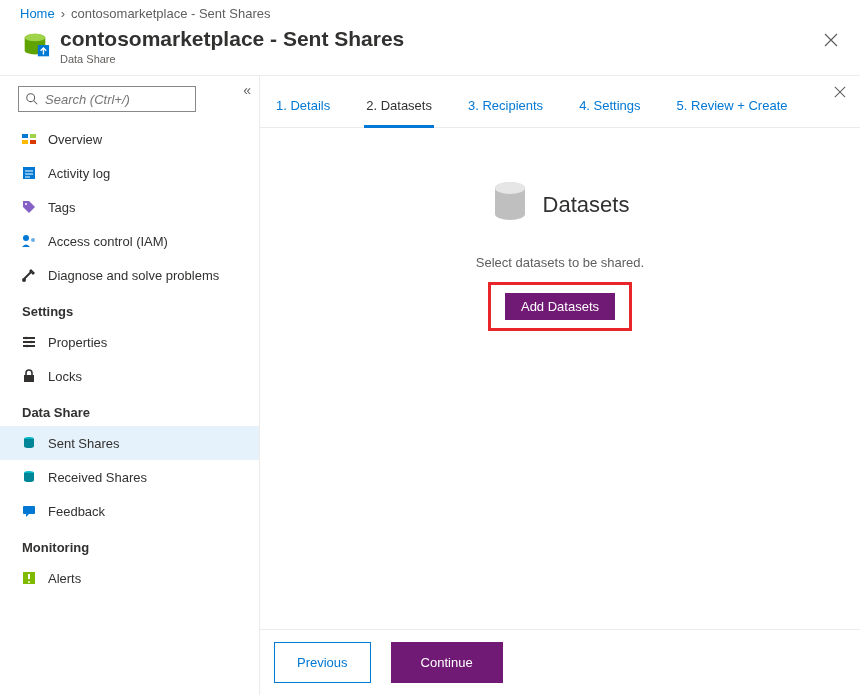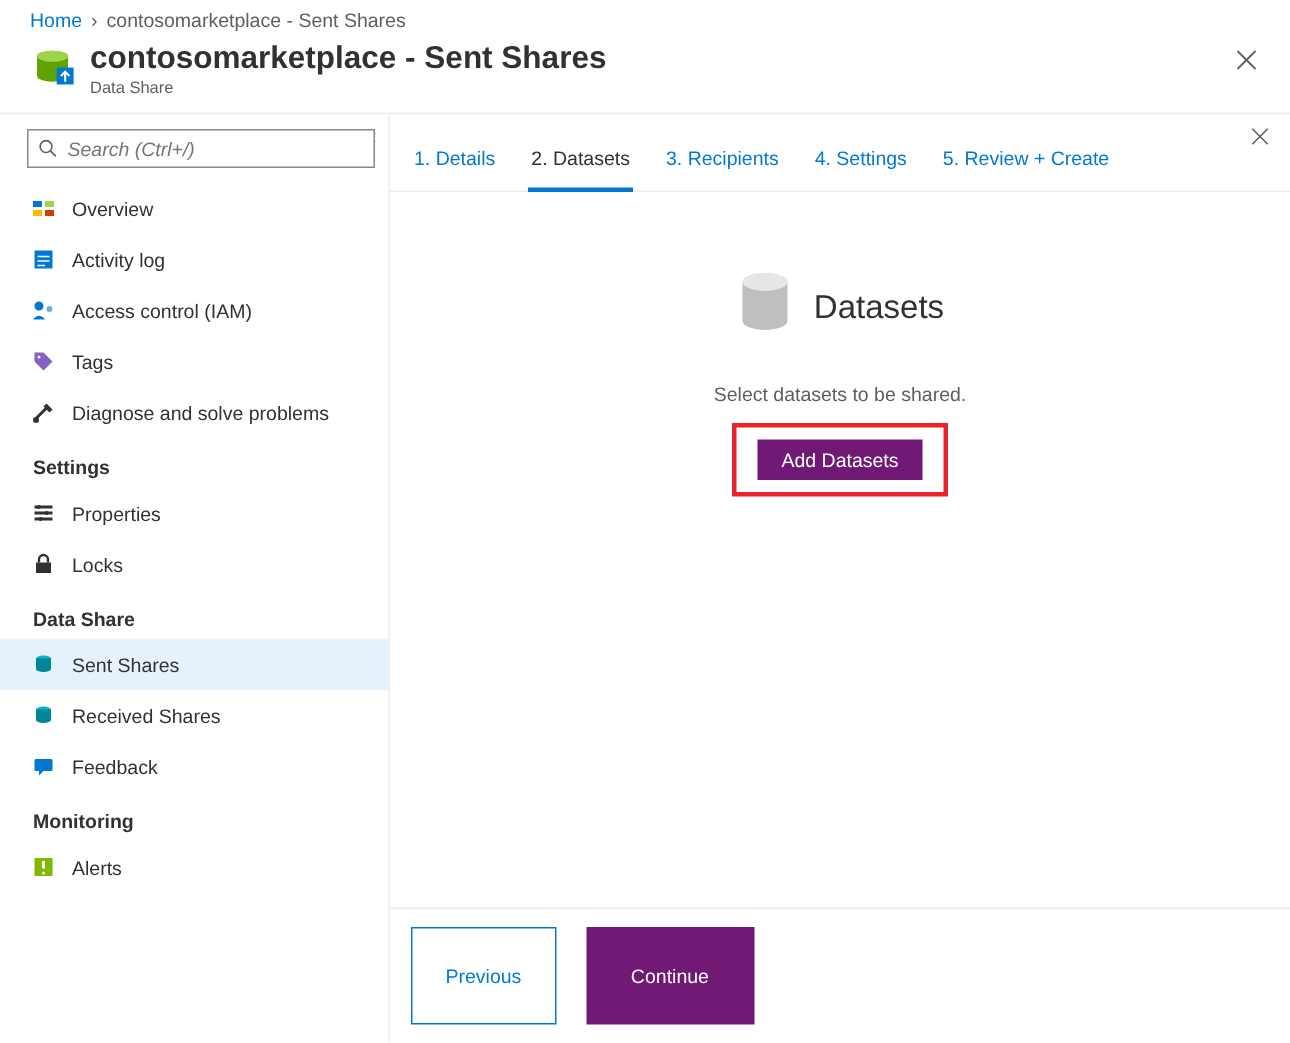--- a/index.html
+++ b/index.html
@@ -77,21 +77,21 @@
     top: 6px;
     right: 8px;
     font-size: 14px;
     color: #605e5c;
     cursor: pointer;
   }
   .search-wrap {
     margin: 4px 14px 10px 18px;
   }
   .search {
-    width: 232px;
+    width: 178px;
     height: 26px;
     border: 1px solid #8a8886;
     padding: 0 6px 0 26px;
     font-style: italic;
     color: #605e5c;
     font-size: 13px;
     background: #fff;
   }
   .search-wrap { position: relative; }
   .search-icon {
@@ -128,21 +128,21 @@
   }
   .main .close-panel {
     position: absolute;
     top: 8px; right: 14px;
     font-size: 16px;
     color: #605e5c;
     cursor: pointer;
   }
   .tabs {
     display: flex;
-    gap: 20px;
+    gap: 32px;
     border-bottom: 1px solid #edebe9;
     padding: 0 14px;
     margin-top: 12px;
   }
   .tab {
     padding: 10px 2px 12px 2px;
     font-size: 13px;
     color: #0078d4;
     cursor: pointer;
     border-bottom: 3px solid transparent;
@@ -186,21 +186,21 @@
     color: #fff;
     border: none;
     padding: 6px 16px;
     font-size: 13px;
     cursor: pointer;
   }
   .btn-secondary {
     background: #fff;
     color: #0078d4;
     border: 1px solid #0078d4;
-    padding: 24px 22px;
+    padding: 12px 22px;
     font-size: 13px;
     cursor: pointer;
   }
 
   .footer {
     border-top: 1px solid #edebe9;
     padding: 12px 14px;
     display: flex;
     gap: 20px;
   }
@@ -269,35 +269,35 @@
             <line x1="4" y1="6" x2="12" y2="6" stroke="#fff"></line>
             <line x1="4" y1="9" x2="12" y2="9" stroke="#fff"></line>
             <line x1="4" y1="12" x2="9" y2="12" stroke="#fff"></line>
           </svg>
         </span>
       <span>Activity log</span>
     </div>
     <div class="nav-item">
       <span class="icon">
           <svg width="16" height="16">
+            <path d="M2 2 h6 l6 6 -6 6 -6 -6 z" fill="#8661c5"></path>
+            <circle cx="5" cy="5" r="1" fill="#fff"></circle>
+          </svg>
+        </span>
+      <span>Tags</span>
+    </div>
+    <div class="nav-item">
+      <span class="icon">
+          <svg width="16" height="16">
             <circle cx="5" cy="5" r="3" fill="#0078d4"></circle>
             <path d="M1 14 q4 -5 8 0" fill="#0078d4"></path>
             <circle cx="12" cy="7" r="2" fill="#69afe5"></circle>
           </svg>
         </span>
       <span>Access control (IAM)</span>
-    </div>
-    <div class="nav-item">
-      <span class="icon">
-          <svg width="16" height="16">
-            <path d="M2 2 h6 l6 6 -6 6 -6 -6 z" fill="#8661c5"></path>
-            <circle cx="5" cy="5" r="1" fill="#fff"></circle>
-          </svg>
-        </span>
-      <span>Tags</span>
     </div>
     <div class="nav-item">
       <span class="icon">
           <svg width="16" height="16">
             <path d="M3 12 l4 -4 M11 4 l-4 4" stroke="#323130" stroke-width="2"></path>
             <path d="M10 2 l4 4 -2 2 -4 -4 z" fill="#323130"></path>
             <circle cx="3" cy="13" r="2" fill="#323130"></circle>
           </svg>
         </span>
       <span>Diagnose and solve problems</span>

